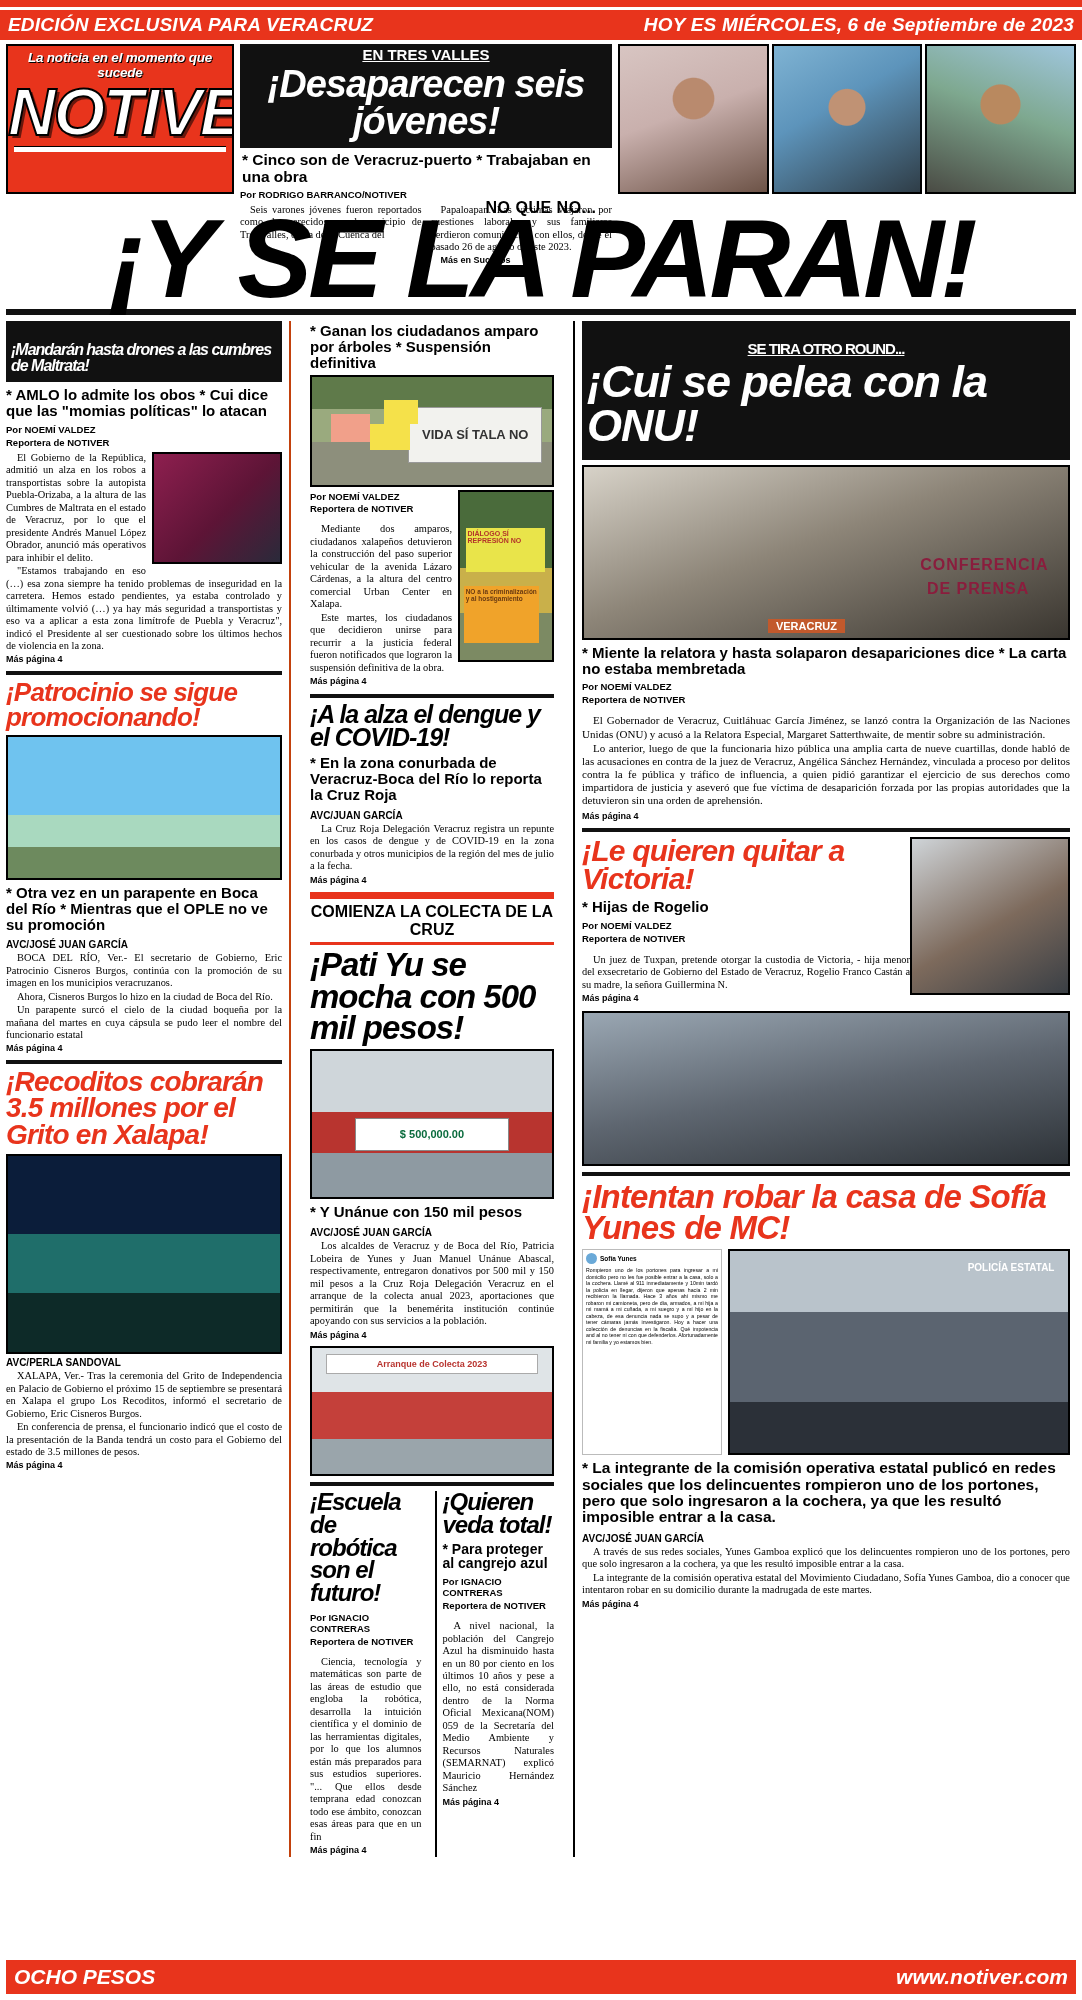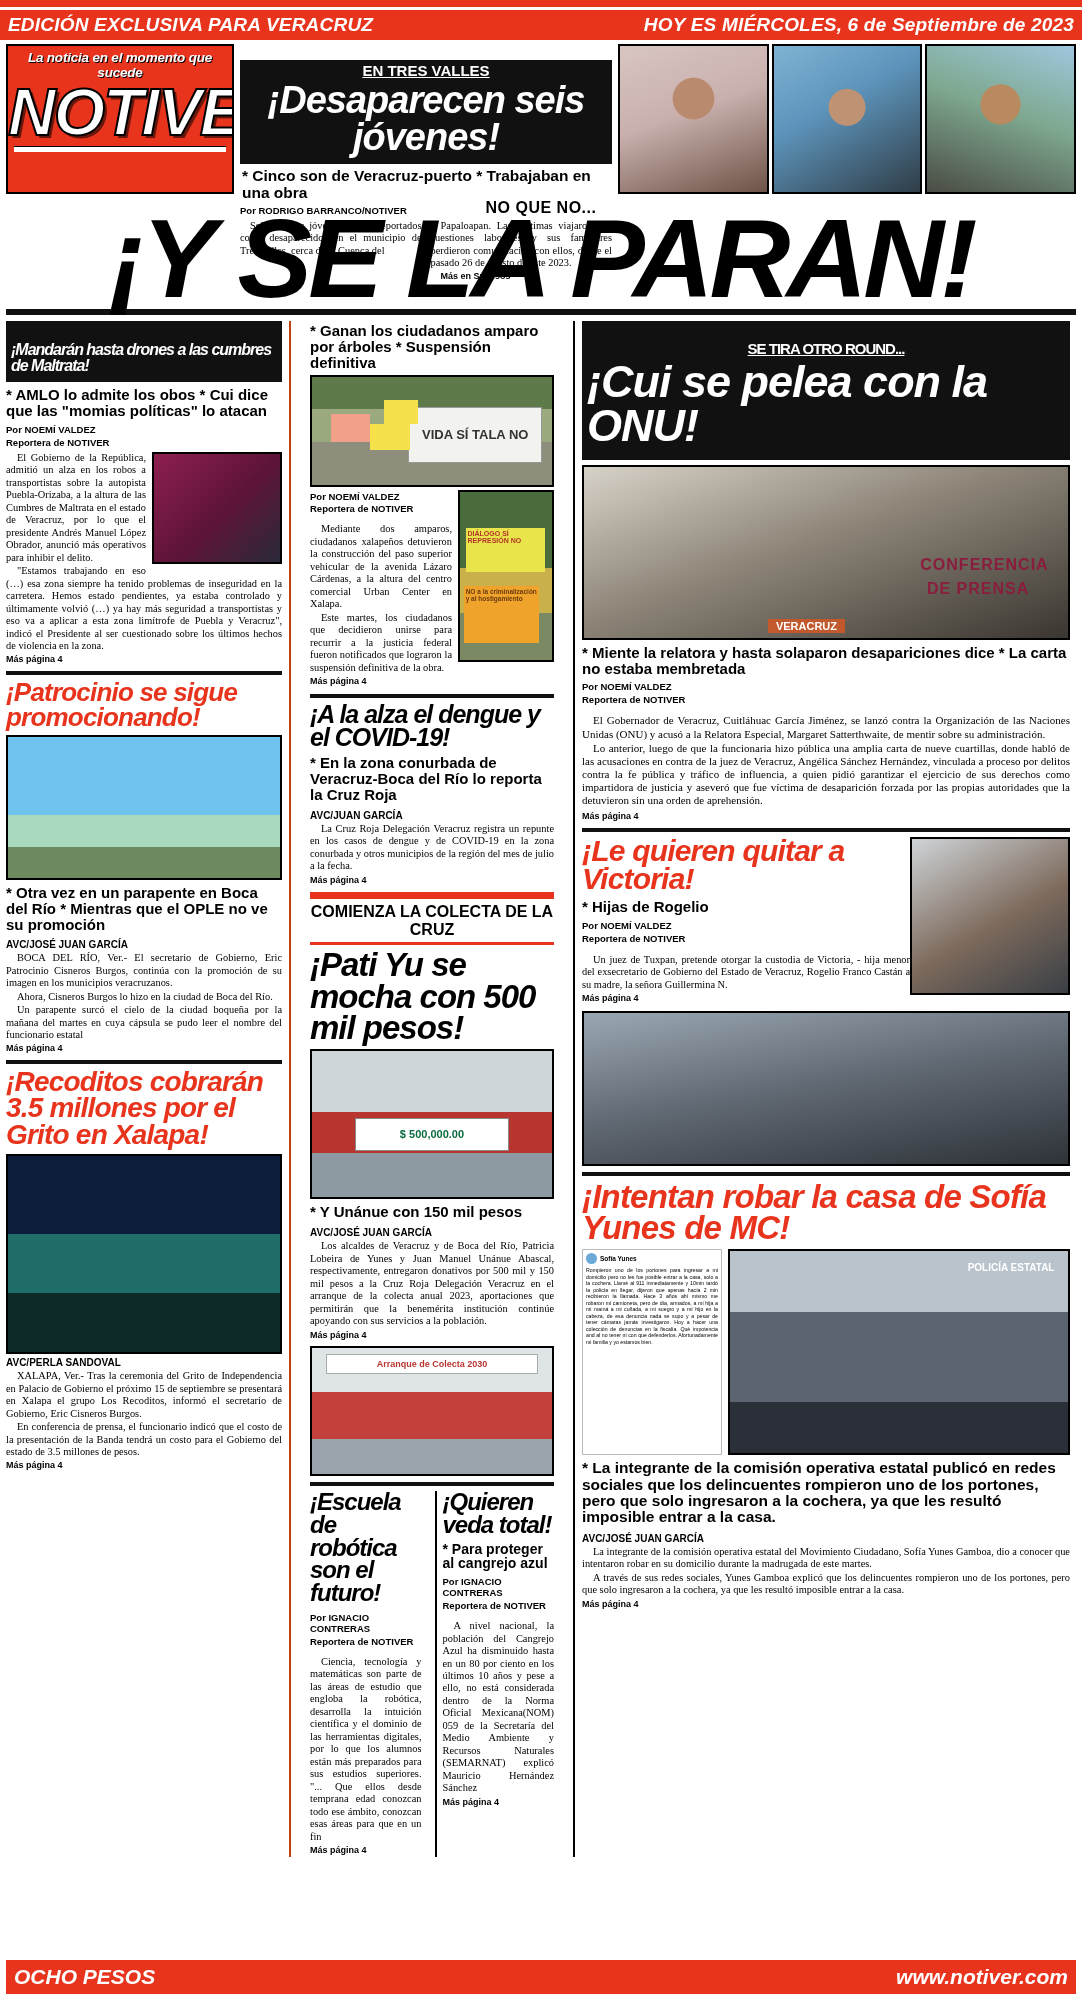--- a/index.html
+++ b/index.html
@@ -39,21 +39,21 @@
   }
   .logo-word {
     color: #fff; font-size: 66px; font-weight: bold; font-style: italic;
     text-align: center; line-height: .92; letter-spacing: -2px;
     -webkit-text-stroke: 2px #000;
     text-shadow: 3px 3px 0 rgba(0,0,0,.55);
     margin-top: 2px;
   }
   .logo-rule { height: 6px; background: #fff; margin: 3px 6px 0; border-top: 1px solid #000; }
 
-  .lead-col { width: 372px; display: flex; flex-direction: column; margin-top: 16px; }
+  .lead-col { width: 372px; display: flex; flex-direction: column; }
   .lead-kicker {
     background: #111; color: #fff; text-align: center;
     font-size: 15px; font-weight: bold; padding: 2px 0 1px;
     text-decoration: underline;
   }
   .lead-head {
     background: #111; color: #fff; text-align: center;
     font-size: 38px; font-weight: bold; font-style: italic;
     line-height: .98; padding: 2px 2px 8px; letter-spacing: -1px;
   }
@@ -289,21 +289,21 @@
                       display:flex;align-items:center;justify-content:center;font-size:11px;font-weight:bold;color:#0a6b3d;">$ 500,000.00</div>
         </div>
         <div class="sub-bullets">* Y Unánue con 150 mil pesos</div>
         <div class="credit-line">AVC/JOSÉ JUAN GARCÍA</div>
         <div class="serif">
           <p>Los alcaldes de Veracruz y de Boca del Río, Patricia Lobeira de Yunes y Juan Manuel Unánue Abascal, respectivamente, entregaron donativos por 500 mil y 150 mil pesos a la Cruz Roja Delegación Veracruz en el arranque de la colecta anual 2023, aportaciones que permitirán que la benemérita institución continúe apoyando con sus servicios a la población.</p>
           <p class="mas" style="text-indent:0;display:inline">Más página 4</p>
         </div>
         <div class="imgbox p-cruz2" style="height:130px;margin-top:5px;">
           <div style="position:absolute;left:6%;top:5%;width:88%;height:16%;background:#fff;border:1px solid #aaa;
-                      display:flex;align-items:center;justify-content:center;font-size:9px;font-weight:bold;color:#b8342f;">Arranque de Colecta 2030</div>
+                      display:flex;align-items:center;justify-content:center;font-size:9px;font-weight:bold;color:#b8342f;">Arranque de Colecta 2023</div>
         </div>
       </div>
 
       <div class="hr-black"></div>
 
       <div class="two-col-sub">
         <div style="padding-right:6px;">
           <div class="hl-black" style="font-size:24px">¡Escuela de robótica son el futuro!</div>
           <div class="byline" style="margin-top:6px">Por IGNACIO CONTRERAS</div>
           <div class="byline" style="margin-top:-3px">Reportera de NOTIVER</div>
@@ -384,22 +384,22 @@
           </div>
           <div style="flex:1;">
             <div class="imgbox p-policia" style="height:206px;">
               <div style="position:absolute;right:4%;top:6%;font-size:10px;font-weight:bold;color:#fff;line-height:1.05;text-align:right;">POLICÍA ESTATAL</div>
             </div>
           </div>
         </div>
         <div class="sub-bullets" style="font-size:15.5px">* La integrante de la comisión operativa estatal publicó en redes sociales que los delincuentes rompieron uno de los portones, pero que solo ingresaron a la cochera, ya que les resultó imposible entrar a la casa.</div>
         <div class="credit-line">AVC/JOSÉ JUAN GARCÍA</div>
         <div class="serif">
+          <p>A través de sus redes sociales, Yunes Gamboa explicó que los delincuentes rompieron uno de los portones, pero que solo ingresaron a la cochera, ya que les resultó imposible entrar a la casa.</p>
           <p>La integrante de la comisión operativa estatal del Movimiento Ciudadano, Sofía Yunes Gamboa, dio a conocer que intentaron robar en su domicilio durante la madrugada de este martes.</p>
-          <p>A través de sus redes sociales, Yunes Gamboa explicó que los delincuentes rompieron uno de los portones, pero que solo ingresaron a la cochera, ya que les resultó imposible entrar a la casa.</p>
           <p class="mas" style="text-indent:0;display:inline">Más página 4</p>
         </div>
       </div>
     </div>
   </div>
 
   <div class="bottom-bar">
     <span>OCHO PESOS</span>
     <span>www.notiver.com</span>
   </div>

